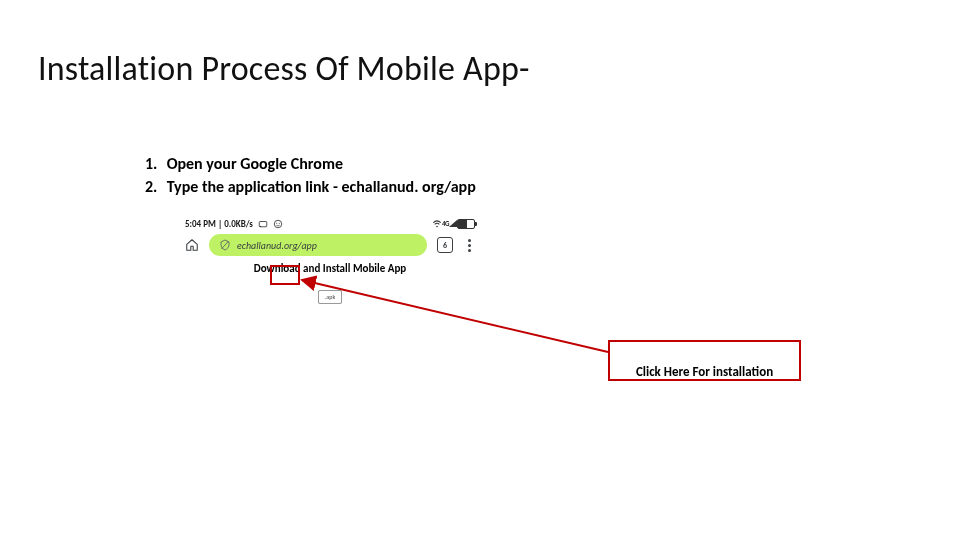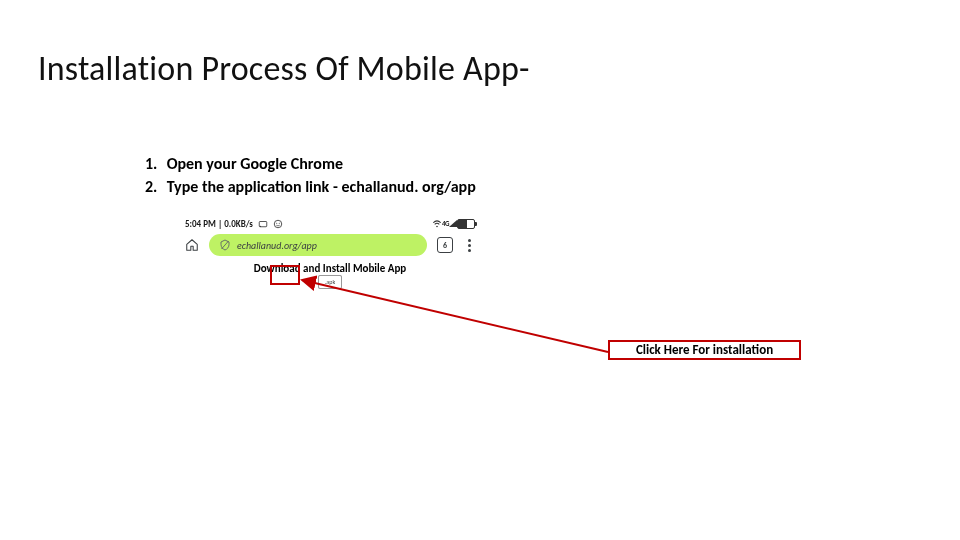--- a/index.html
+++ b/index.html
@@ -157,21 +157,21 @@
   .page-content {
     padding-top: 2px;
     text-align: center;
   }
   .page-heading {
     font-size: 11px;
     font-weight: 700;
     color: #000;
   }
   .apk-btn {
-    margin: 0 auto 0 auto;
+    margin: 15px auto 0 auto;
     width: 22px;
     height: 12px;
     border: 0.8px solid #999;
     border-radius: 2px;
     background: #fff;
     font-size: 6px;
     display: flex;
     align-items: center;
     justify-content: center;
     color: #444;
@@ -186,25 +186,25 @@
     height: 20px;
     border: 2px solid #c00000;
     box-sizing: border-box;
   }
 
   .callout-box {
     position: absolute;
     left: 608px;
     top: 340px;
     width: 193px;
-    height: 20px;
+    height: 41px;
     border: 2px solid #c00000;
     box-sizing: border-box;
     display: flex;
-    align-items: flex-start;
+    align-items: flex-end;
     justify-content: center;
     font-size: 13px;
     font-weight: 700;
     background: #fff;
     white-space: nowrap;
   }
 
   
   .arrow-svg {
     position: absolute;

